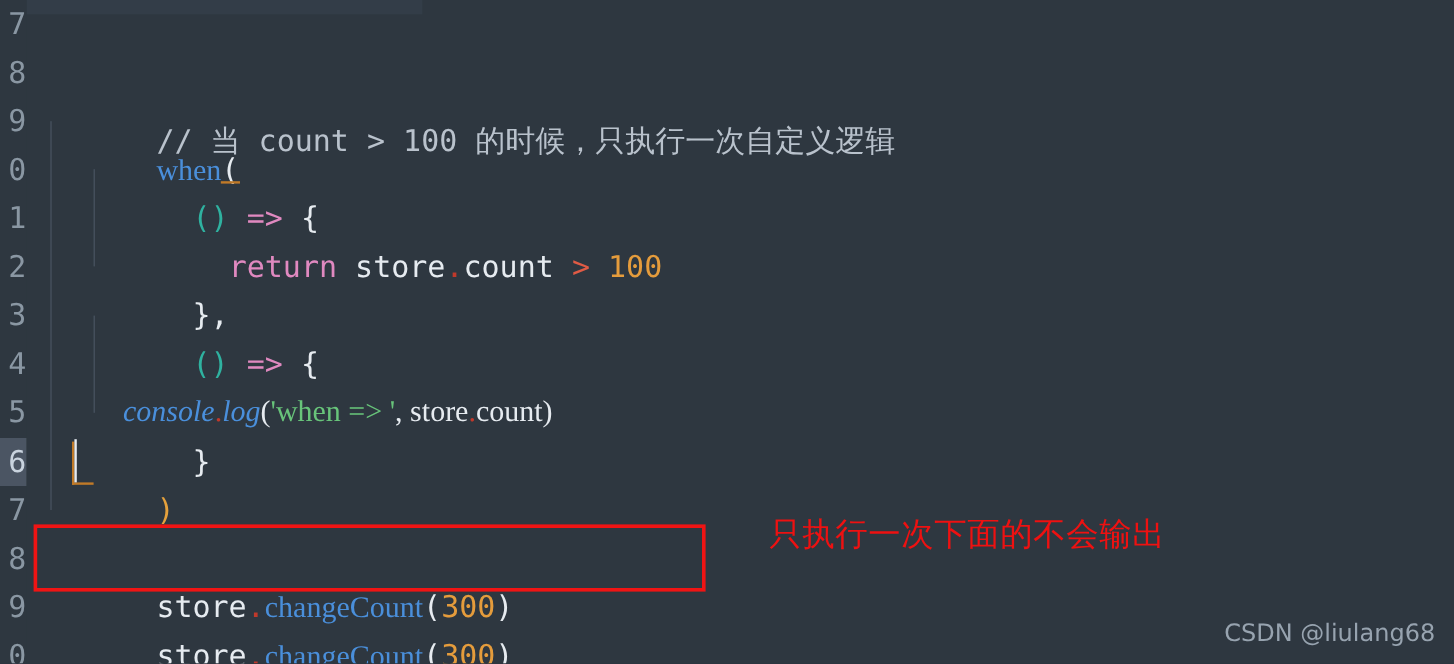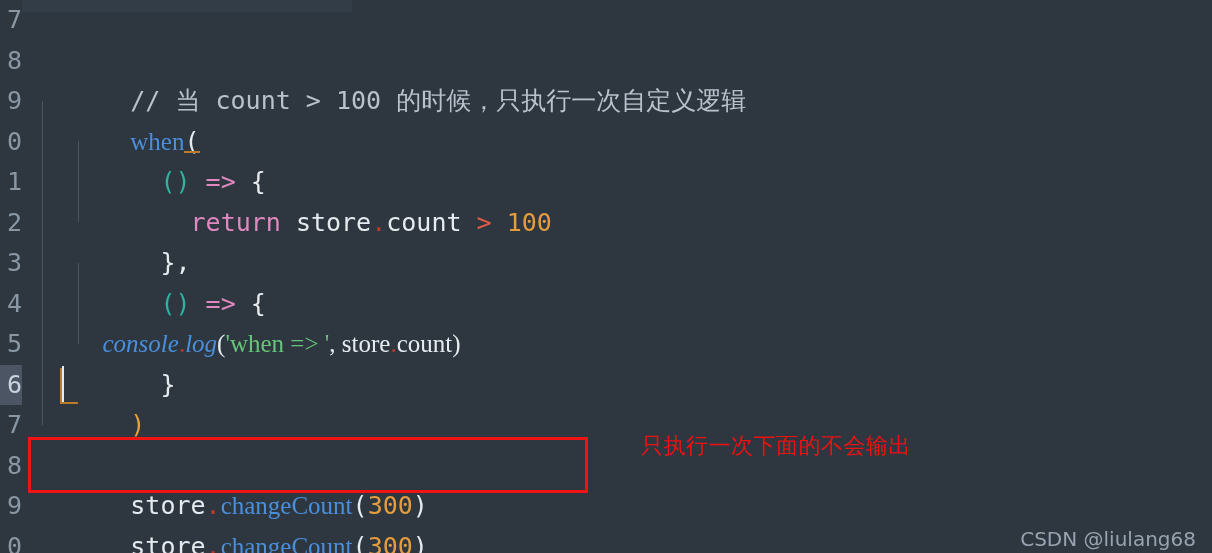--- a/index.html
+++ b/index.html
@@ -119,21 +119,21 @@
   .red-box {
     position: absolute;
     border: 3px solid #f01414;
     z-index: 6;
     pointer-events: none;
   }
   .red-note {
     position: absolute;
     color: #ee1111;
     font-family: "DejaVu Sans", "Liberation Sans", sans-serif;
-    font-size: 22px;
+    font-size: 27px;
     line-height: 20px;
     letter-spacing: 0.5px;
     z-index: 6;
     white-space: pre;
   }
   .watermark {
     position: absolute;
     color: #97a3af;
     font-family: "DejaVu Sans", "Liberation Sans", sans-serif;
     font-size: 20px;
@@ -174,21 +174,21 @@
     <div class="gutter-line" style="top:405px;">7</div>
     <div class="gutter-line" style="top:445.5px;">8</div>
     <div class="gutter-line" style="top:486px;">9</div>
     <div class="gutter-line" style="top:526.5px;">0</div>
   </div>
 
   <div class="code">
 
     <div class="line" style="top:0px; left:18px;"></div>
 
-    <div class="line" style="top:40px; left:18px;">
+    <div class="line" style="top:57px; left:18px;">
       <span class="t-comment">// 当 count &gt; 100 的时候，只执行一次自定义逻辑</span>
     </div>
 
     <div class="line" style="top:81px; left:18px;">
       <span class="t-func">when</span><span class="brk-under">(</span>
     </div>
 
     <div class="line" style="top:121.5px; left:18px;">
       <span class="t-plain">  </span><span class="t-paren-t">()</span><span class="t-plain"> </span><span class="t-arrow">=&gt;</span><span class="t-plain"> </span><span class="t-brace">{</span>
     </div>
@@ -230,15 +230,15 @@
     <div class="line" style="top:526.5px; left:18px;"></div>
   </div>
 
   <div class="brk-box" style="left:60px; top:368px; width:16px; height:34px;"></div>
   <div class="caret" style="left:62px; top:366px; height:36px;"></div>
 
   <div class="red-box" style="left:28px; top:437px; width:554px; height:50px;"></div>
 
   <div class="red-note" style="left:641px; top:436px;">只执行一次下面的不会输出</div>
 
-  <div class="watermark" style="right:16px; bottom:4px;">CSDN @liulang68</div>
+  <div class="watermark" style="right:16px; bottom:16px;">CSDN @liulang68</div>
 
 </div>
 
 </body></html>

